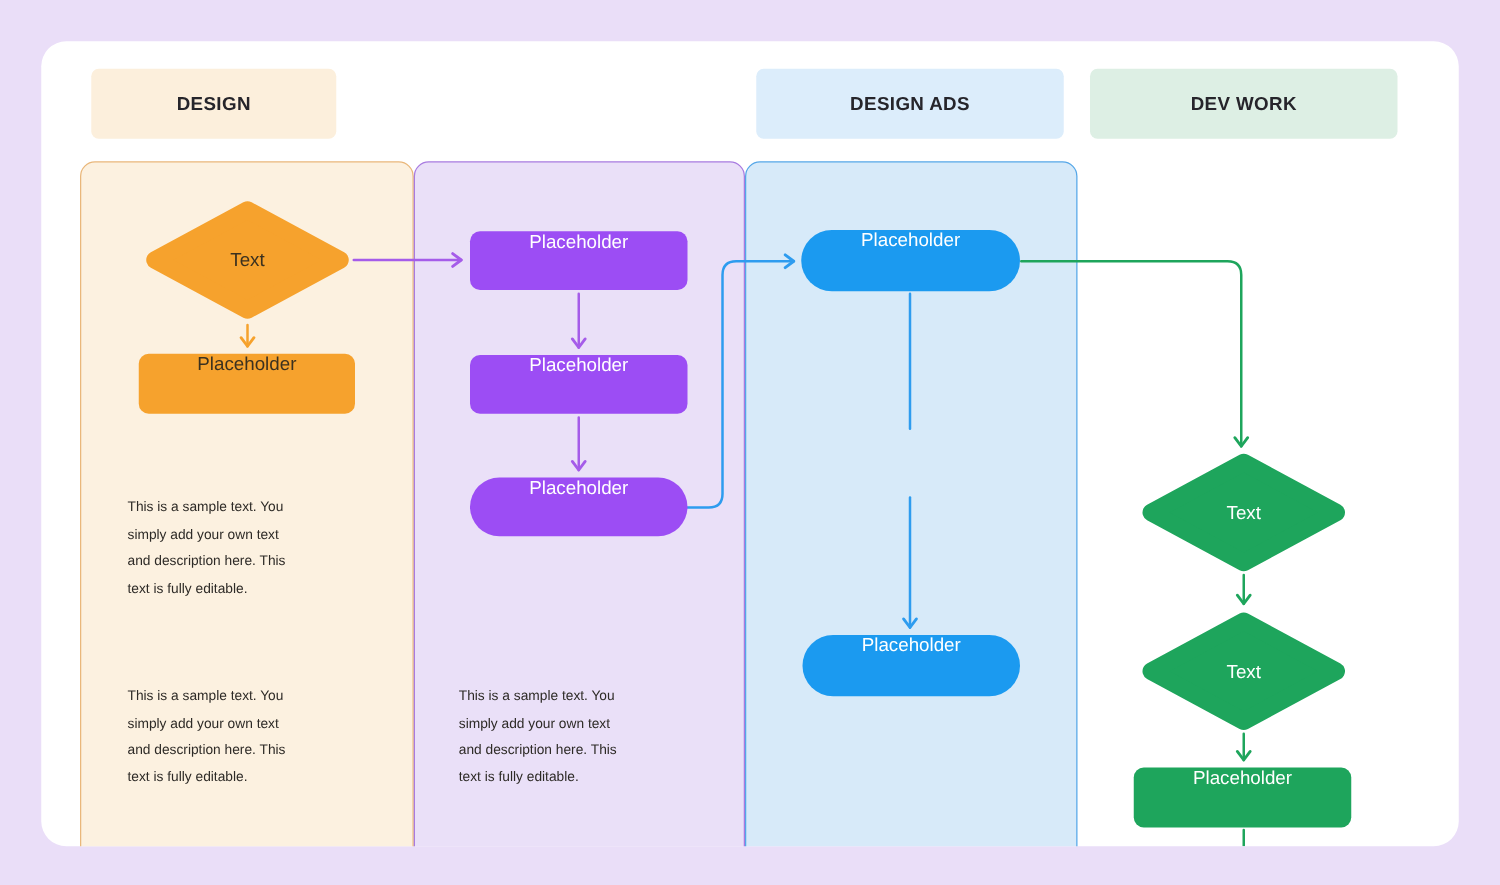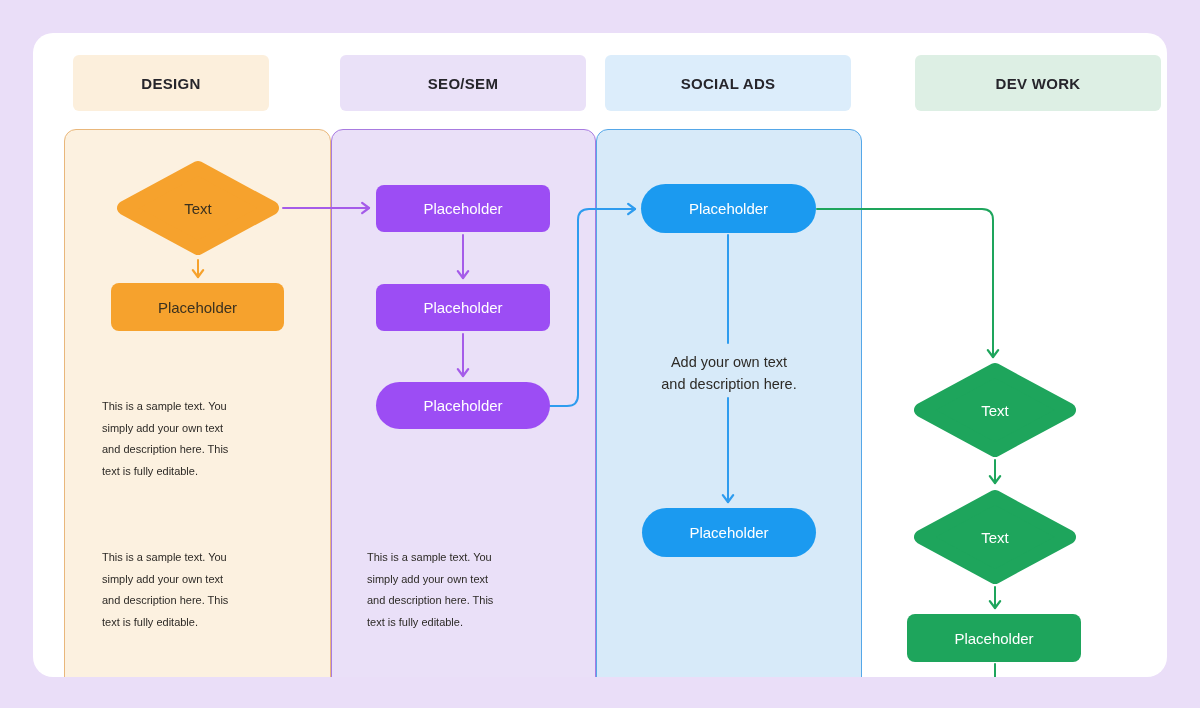--- a/index.html
+++ b/index.html
@@ -20,21 +20,21 @@
   .col-header{
     position:absolute;top:22px;height:56px;
     border-radius:6px;
     display:flex;align-items:center;justify-content:center;
     font-size:15px;font-weight:700;letter-spacing:.3px;color:#26252B;
     z-index:4;
   }
   .hdr-design{left:40px;width:196px;background:#FCEFDC;}
   .hdr-seo{left:307px;width:246px;background:#EAE1F8;}
   .hdr-social{left:572px;width:246px;background:#DCEDFB;}
-  .hdr-dev{left:839px;width:246px;background:#DDEFE4;margin-left:43px;}
+  .hdr-dev{left:839px;width:246px;background:#DDEFE4;}
   
   .lane{
     position:absolute;top:96px;height:560px;
     border-radius:12px 12px 0 0;
     border-style:solid;border-width:1.5px;
     box-sizing:border-box;
     z-index:1;
   }
   .lane-design{left:31px;width:267px;background:#FCF1E0;border-color:#E9B77B;}
   .lane-seo{left:298px;width:265px;background:#EAE0F8;border-color:#A87BE0;}
@@ -42,21 +42,21 @@
   
   .wires{position:absolute;left:0;top:0;z-index:2;pointer-events:none;}
   .wires path{fill:none;stroke-width:2;stroke-linecap:round;}
   .w-purple{stroke:#A55CE9;}
   .w-orange{stroke:#F6A22D;}
   .w-blue{stroke:#2E9CEF;}
   .w-green{stroke:#1EA55C;}
   
   .node{
     position:absolute;z-index:3;
-    display:flex;align-items:center;justify-content:center;
+    display:flex;align-items:flex-start;justify-content:center;
     font-size:15px;font-weight:500;
     box-sizing:border-box;
   }
   .rect{border-radius:8px;}
   .pill{border-radius:25px;}
   .orange-fill{background:#F6A22D;color:#3B311F;}
   .purple-fill{background:#9C4DF4;color:#FFFFFF;}
   .blue-fill{background:#1B9AF0;color:#FFFFFF;}
   .green-fill{background:#1EA55C;color:#FFFFFF;}
   .node-diamond{position:absolute;z-index:3;}
@@ -79,22 +79,21 @@
     font-size:14.5px;line-height:22px;color:#2D2A26;
     text-align:center;white-space:pre-line;
   }
 </style>
 </head>
 <body>
 
 <div class="card">
 
   <div class="col-header hdr-design">DESIGN</div>
-  <div class="col-header hdr-seo">SEO/SEM</div>
-  <div class="col-header hdr-social">SOCIAL ADS</div>
+  <div class="col-header hdr-social">DESIGN ADS</div>
   <div class="col-header hdr-dev">DEV WORK</div>
 
   <div class="lane lane-design"></div>
   <div class="lane lane-seo"></div>
   <div class="lane lane-social"></div>
 
   <svg class="wires" width="1134" height="644" viewBox="0 0 1134 644">
     <defs>
       <marker id="arr-p" markerUnits="userSpaceOnUse" markerWidth="16" markerHeight="16" refX="0" refY="0" orient="auto" viewBox="-9 -7 14 14">
         <path d="M -6,-4.5 L 0,0 L -6,4.5" fill="none" stroke="#A55CE9" stroke-width="2" stroke-linecap="round" stroke-linejoin="round"></path>
@@ -150,22 +149,20 @@
     <span>Placeholder</span>
   </div>
   <div class="para" style="left:334px;top:514px;width:190px;">This is a sample text. You
 simply add your own text
 and description here. This
 text is fully editable.</div>
 
   <div class="node pill blue-fill" style="left:608px;top:151px;width:175px;height:49px;">
     <span>Placeholder</span>
   </div>
-  <div class="note" style="left:563px;top:318px;width:266px;">Add your own text
-and description here.</div>
   <div class="node pill blue-fill" style="left:609px;top:475px;width:174px;height:49px;">
     <span>Placeholder</span>
   </div>
 
   <div class="node-diamond" style="left:879px;top:329px;width:166px;height:96px;">
     <svg width="166" height="96" viewBox="0 0 166 96">
       <polygon points="83,8 157,48 83,88 9,48" fill="#1EA55C" stroke="#1EA55C" stroke-width="14" stroke-linejoin="round"></polygon>
     </svg>
     <div class="diamond-label dl-light">Text</div>
   </div>

